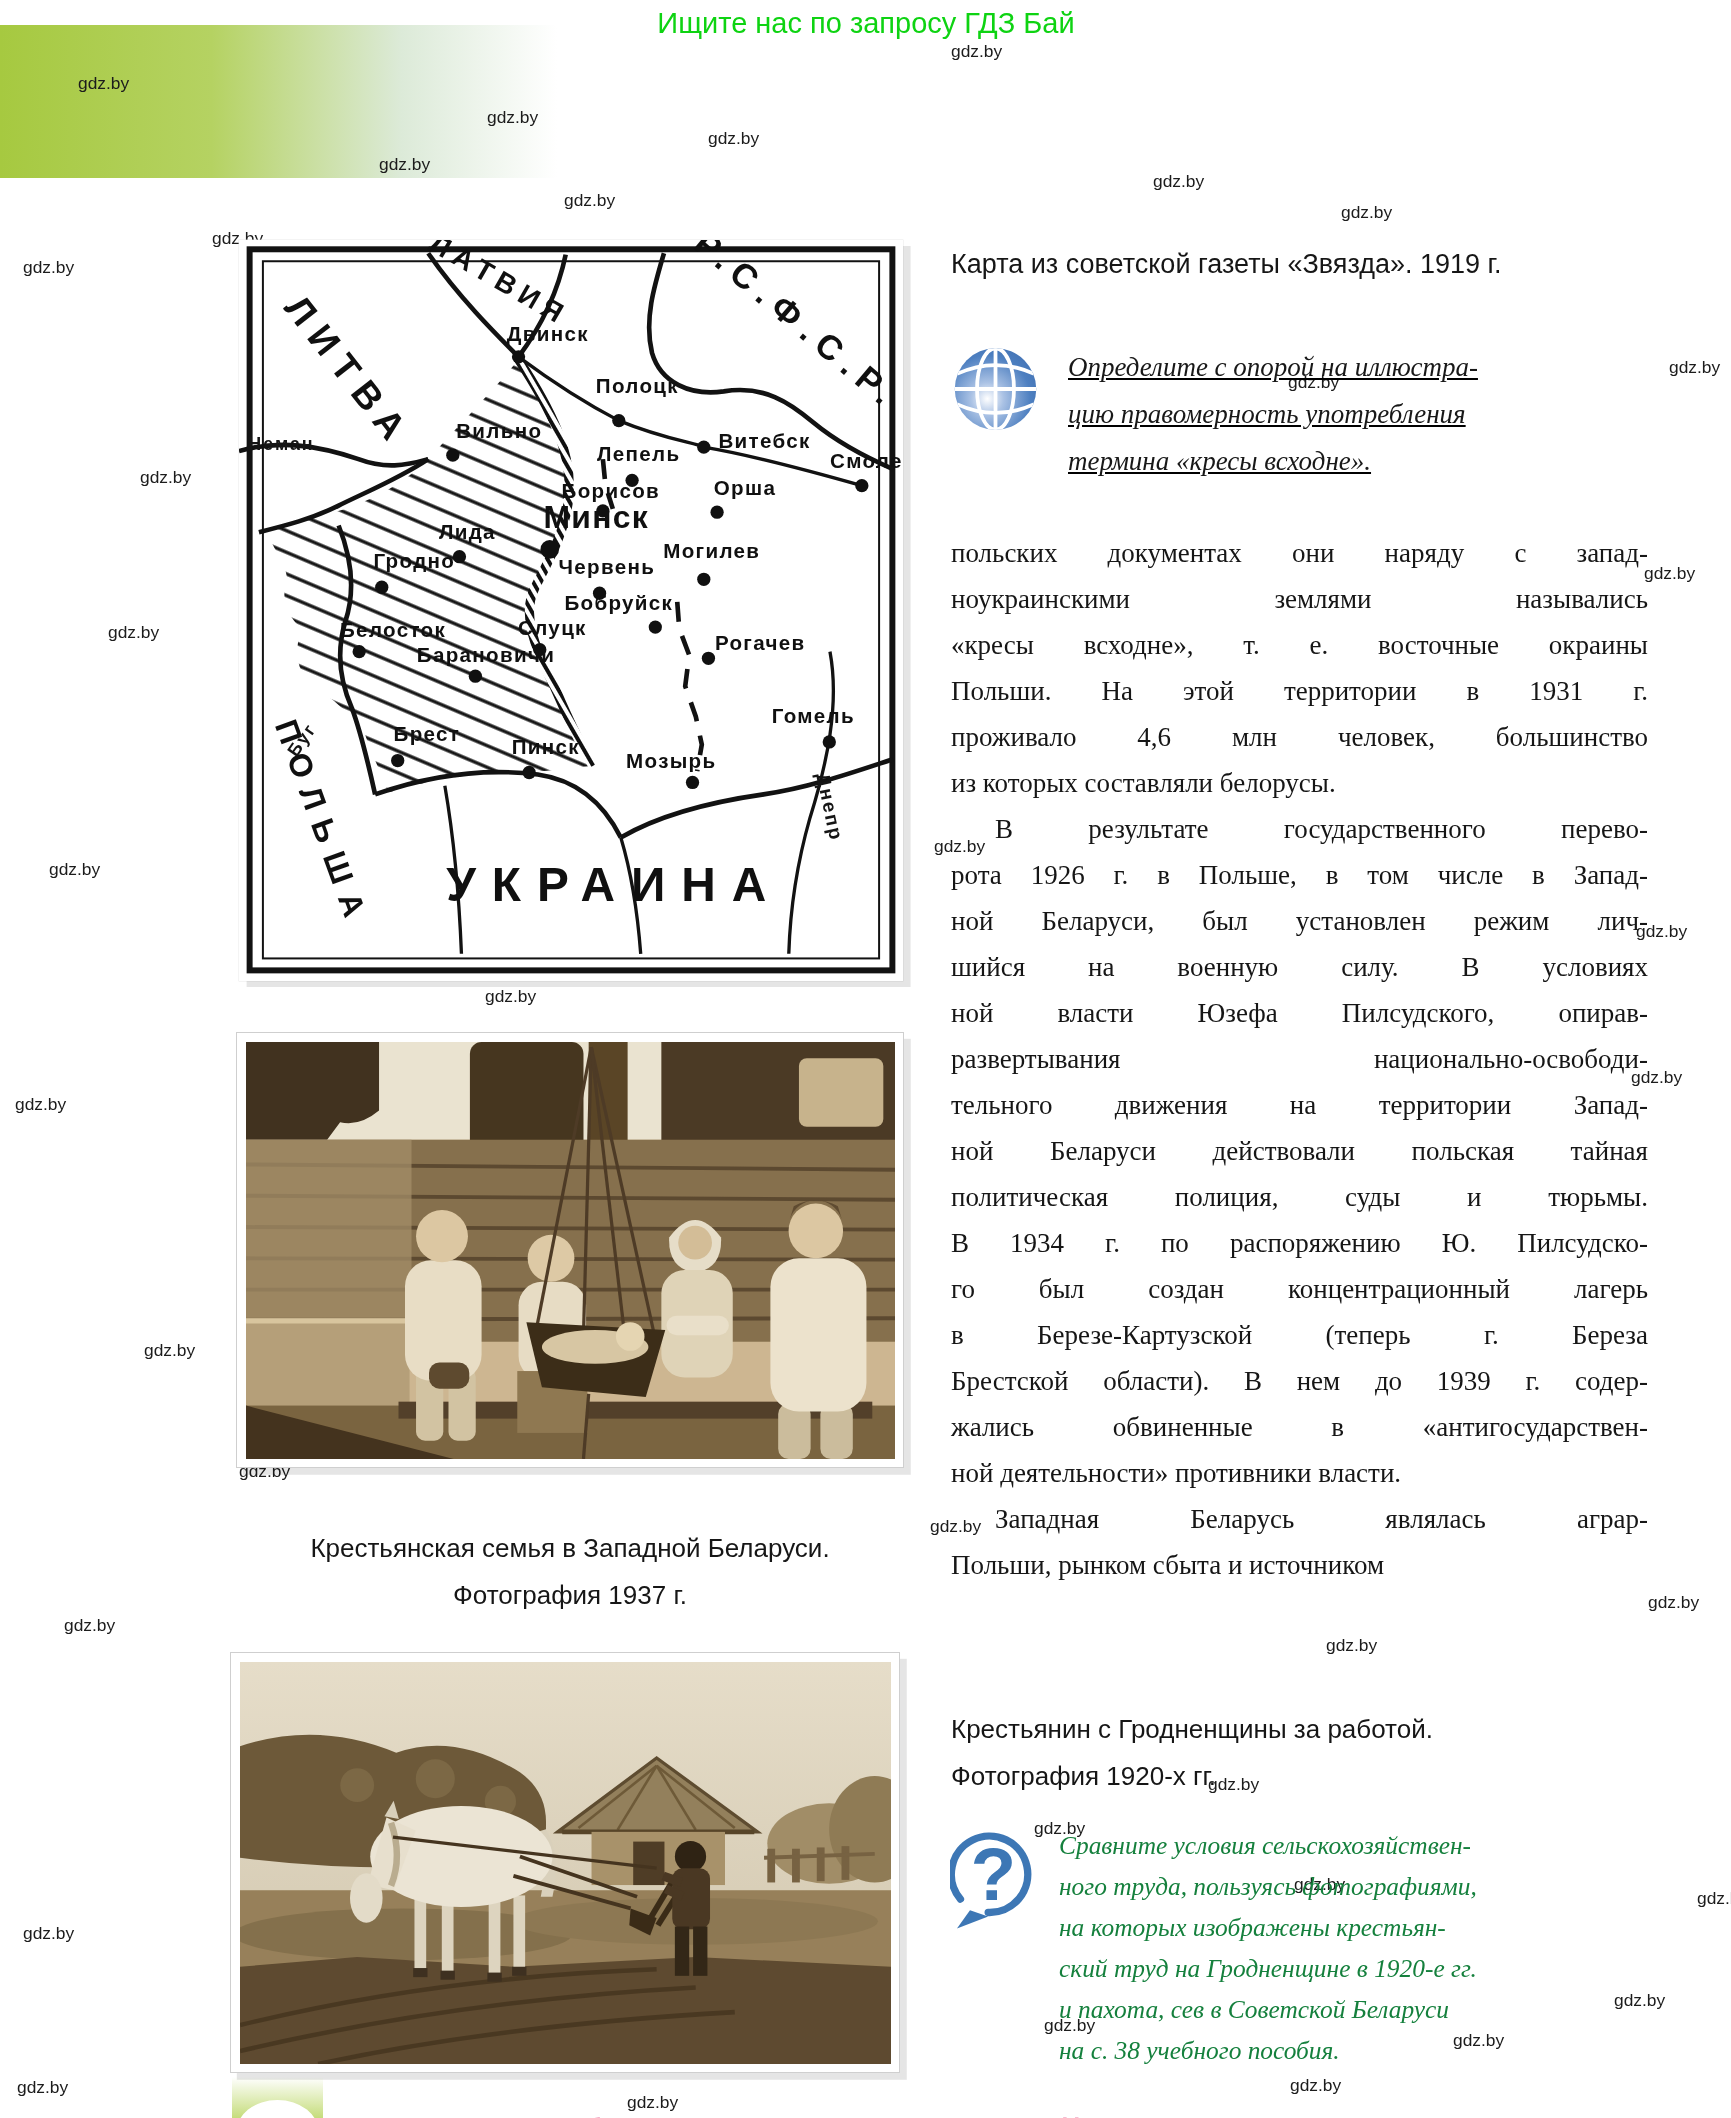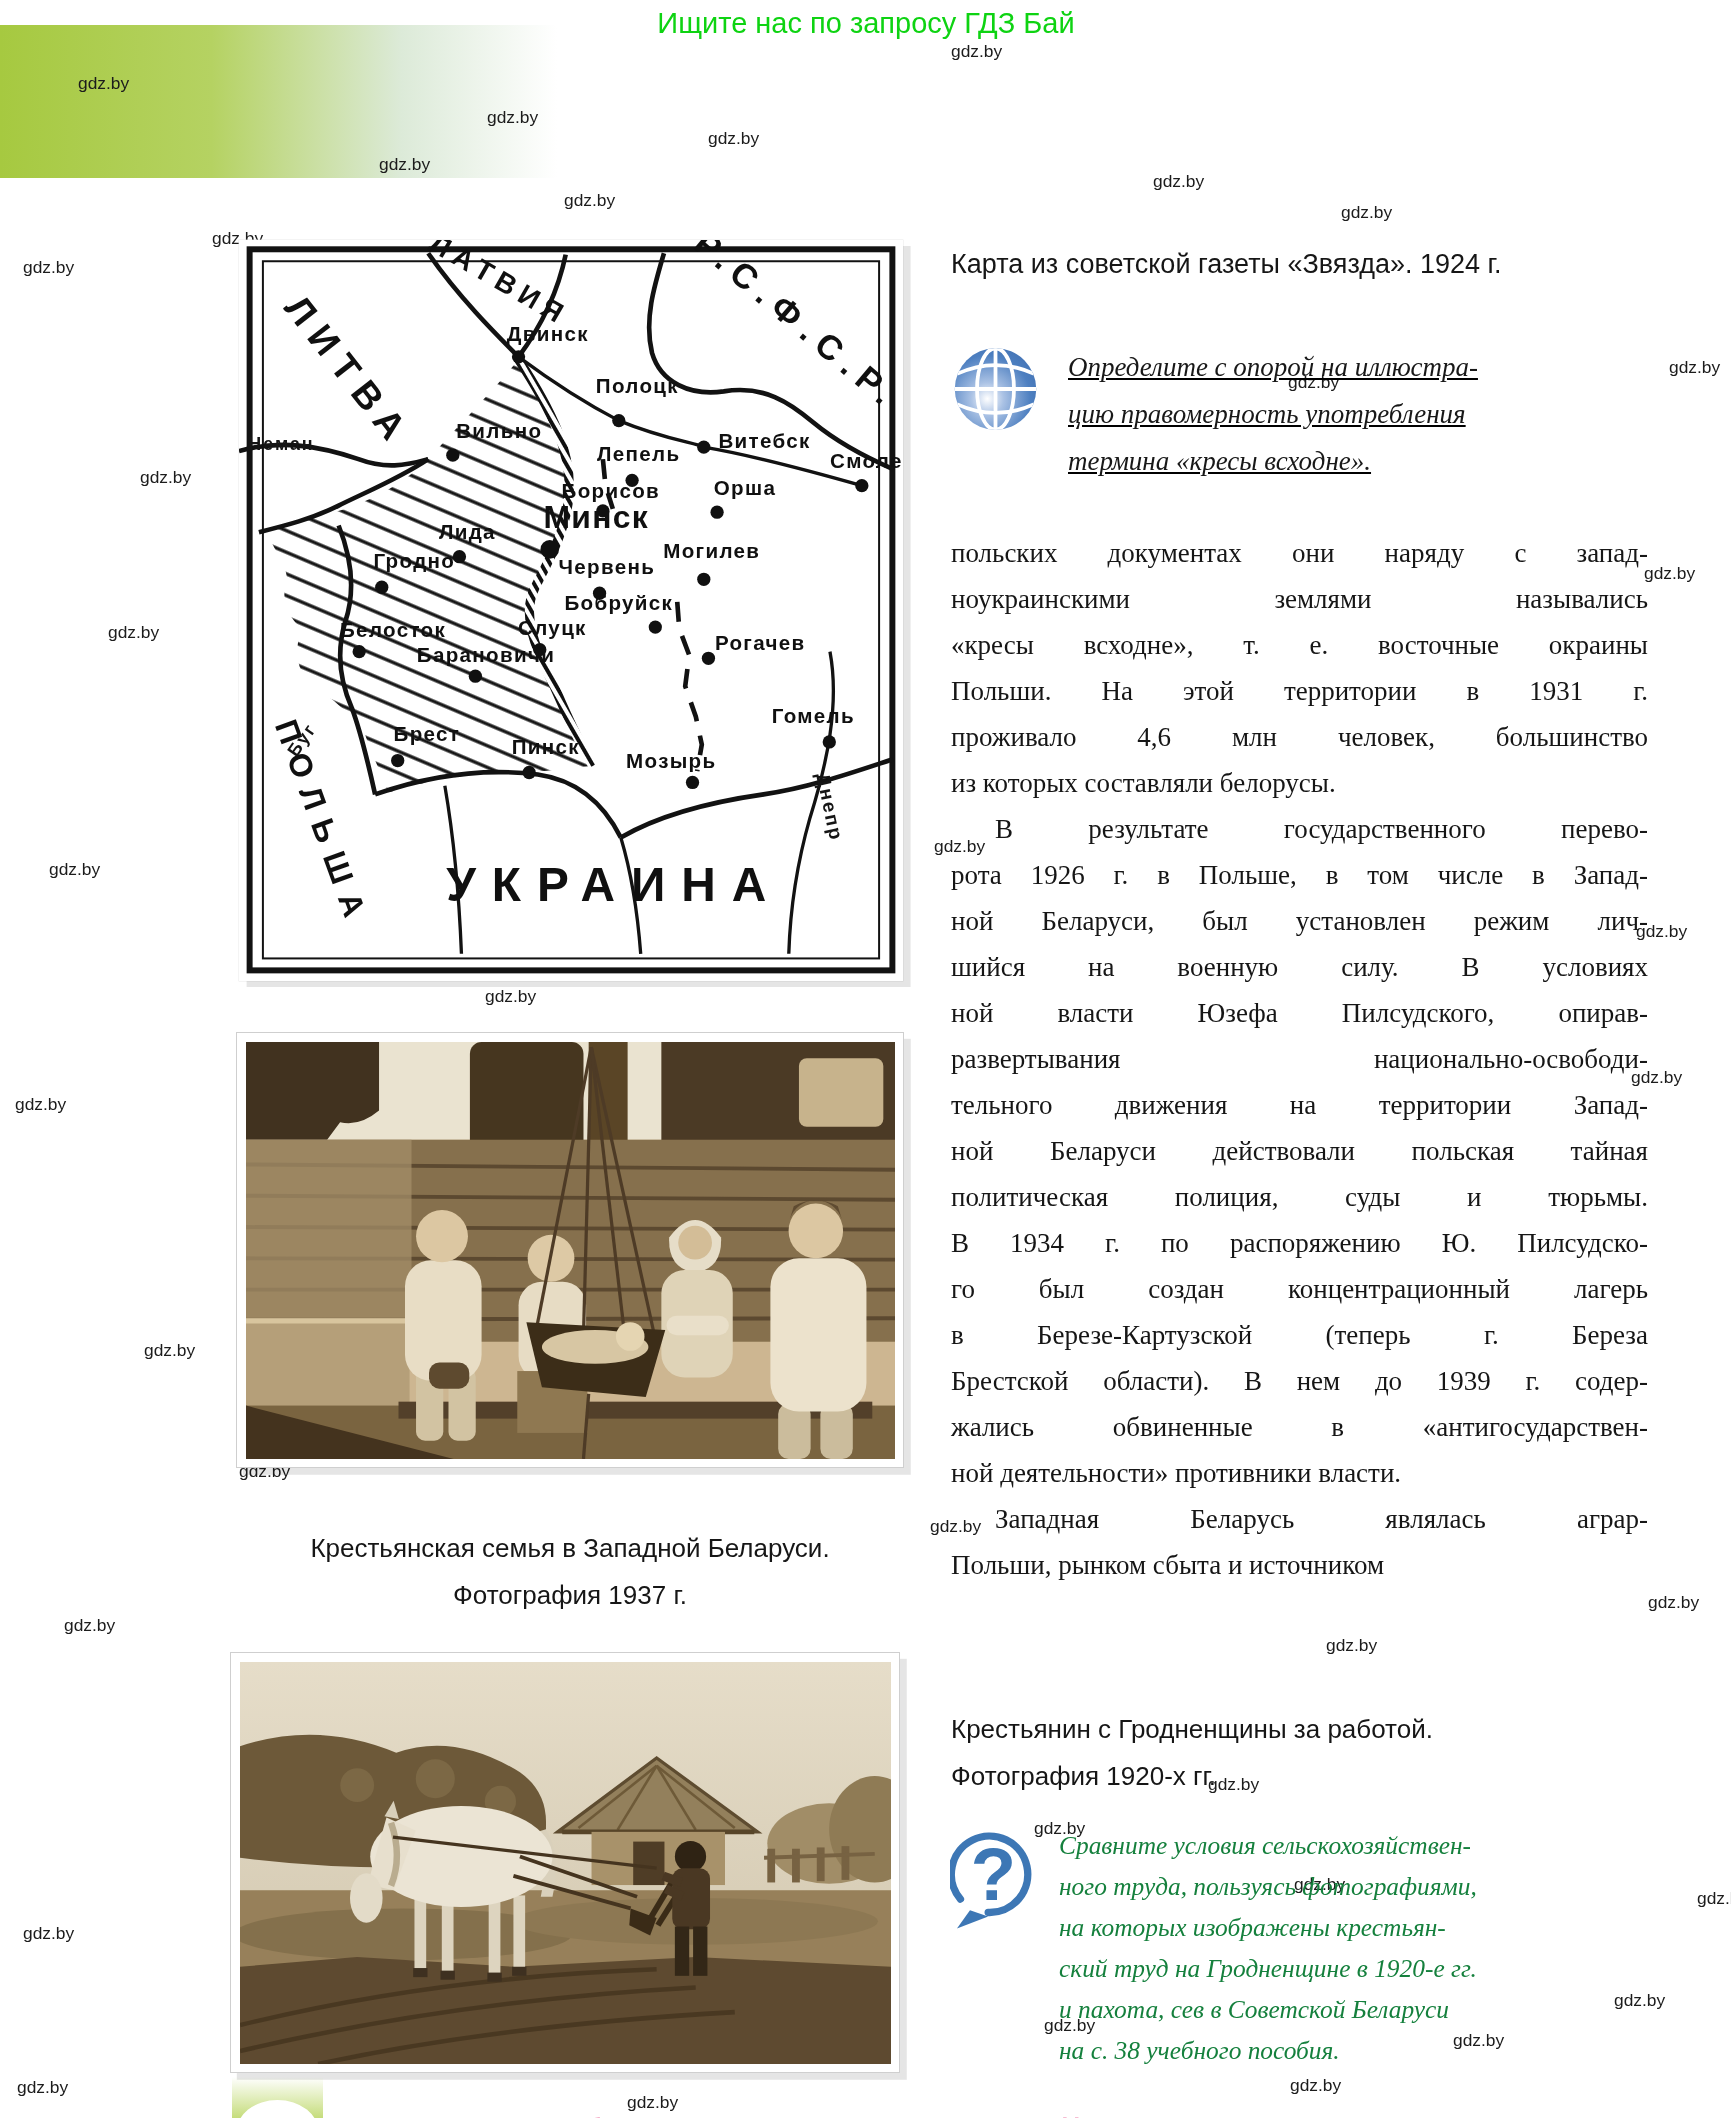--- a/index.html
+++ b/index.html
@@ -277,21 +277,21 @@
         <circle cx="239" cy="784" r="10" fill="#101010"></circle>
         <text x="283" y="755" class="map-city-label" font-size="31" text-anchor="middle">Брест</text>
         <circle cx="437" cy="802" r="10" fill="#101010"></circle>
         <text x="462" y="774" class="map-city-label" font-size="31" text-anchor="middle">Пинск</text>
         <circle cx="683" cy="817" r="10" fill="#101010"></circle>
         <text x="651" y="795" class="map-city-label" font-size="31" text-anchor="middle">Мозырь</text>
       </g>
   </svg>
 </div>
 
-<div class="abs map-caption">Карта из советской газеты «Звязда». 1924 г.</div>
+<div class="abs map-caption">Карта из советской газеты «Звязда». 1919 г.</div>
 
 <div class="abs globe-icon">
   <svg viewBox="0 0 200 200">
     <defs>
       <radialGradient id="gg" cx="40%" cy="62%" r="78%">
         <stop offset="0%" stop-color="#ffffff"></stop>
         <stop offset="26%" stop-color="#a9c1e4"></stop>
         <stop offset="68%" stop-color="#4d7fc0"></stop>
         <stop offset="100%" stop-color="#3f6eb0"></stop>
       </radialGradient>

